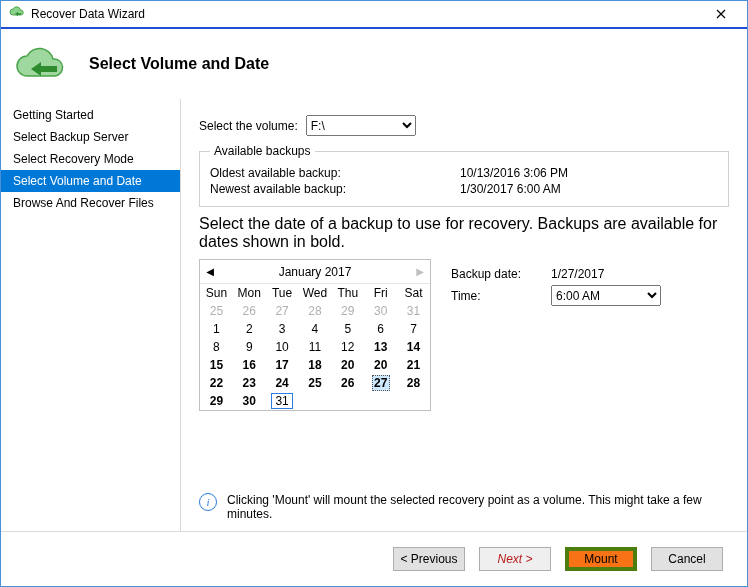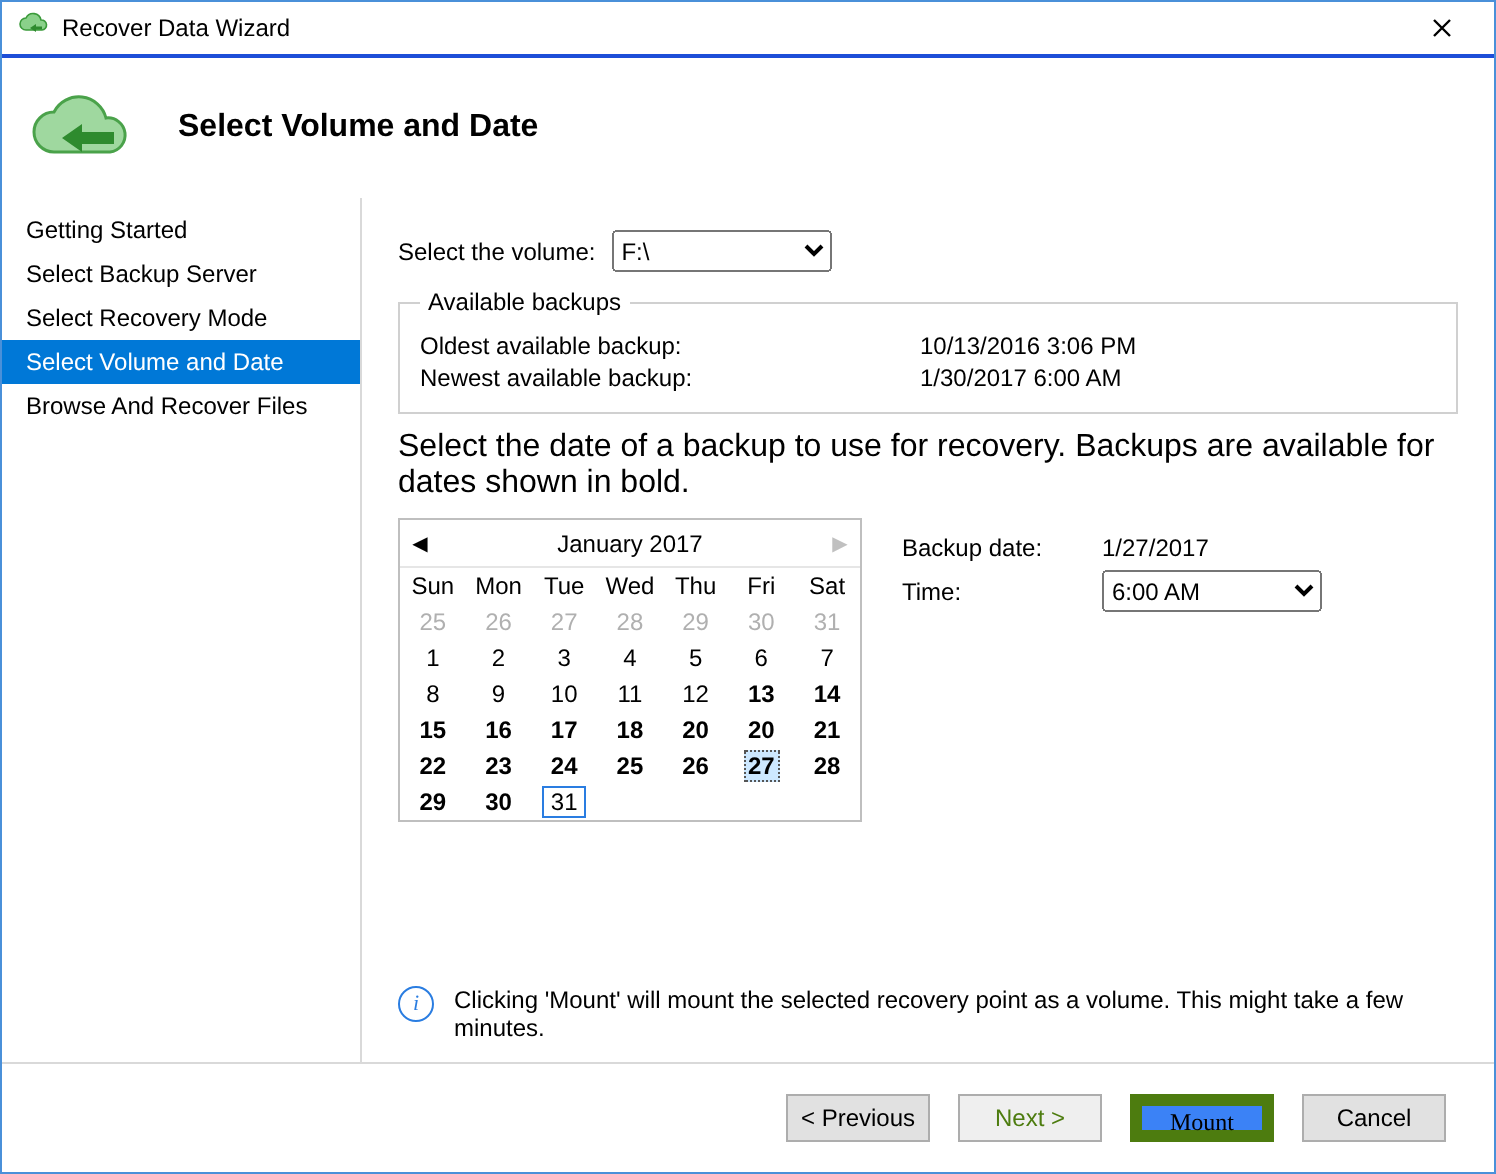--- a/index.html
+++ b/index.html
@@ -187,27 +187,27 @@
   }
   button.wiz {
     width:72px; height:24px;
     background:#e1e1e1;
     border:1px solid #adadad;
     font-family:inherit;
     font-size:12px;
     cursor:default;
   }
   button.wiz:disabled {
-    color:#4d7c0f;
+    color:#b91c1c;
     background:#efefef;
+    font-style:italic;
   }
   button.wiz.primary {
-    background:#3b82f6;
-    border:6px solid #4d7c0f;
-    font-family:Liberation Serif, serif;
+    background:#f97316;
+    border:4px solid #4d7c0f;
   }
 </style>
 </head>
 <body>
 
 <div class="titlebar">
   <span class="app-icon">
     <svg viewBox="0 0 16 16" width="16" height="16">
       <path d="M4 9 a3 3 0 0 1 0-6 a4 4 0 0 1 7.5 1 a2.5 2.5 0 0 1 .5 5 H4" fill="#8ad18a" stroke="#3a9a3a" stroke-width="0.8"></path>
       <path d="M6 8 l3 -2 v1.2 h3 v1.6 h-3 v1.2 z" fill="#2e8b2e"></path>

